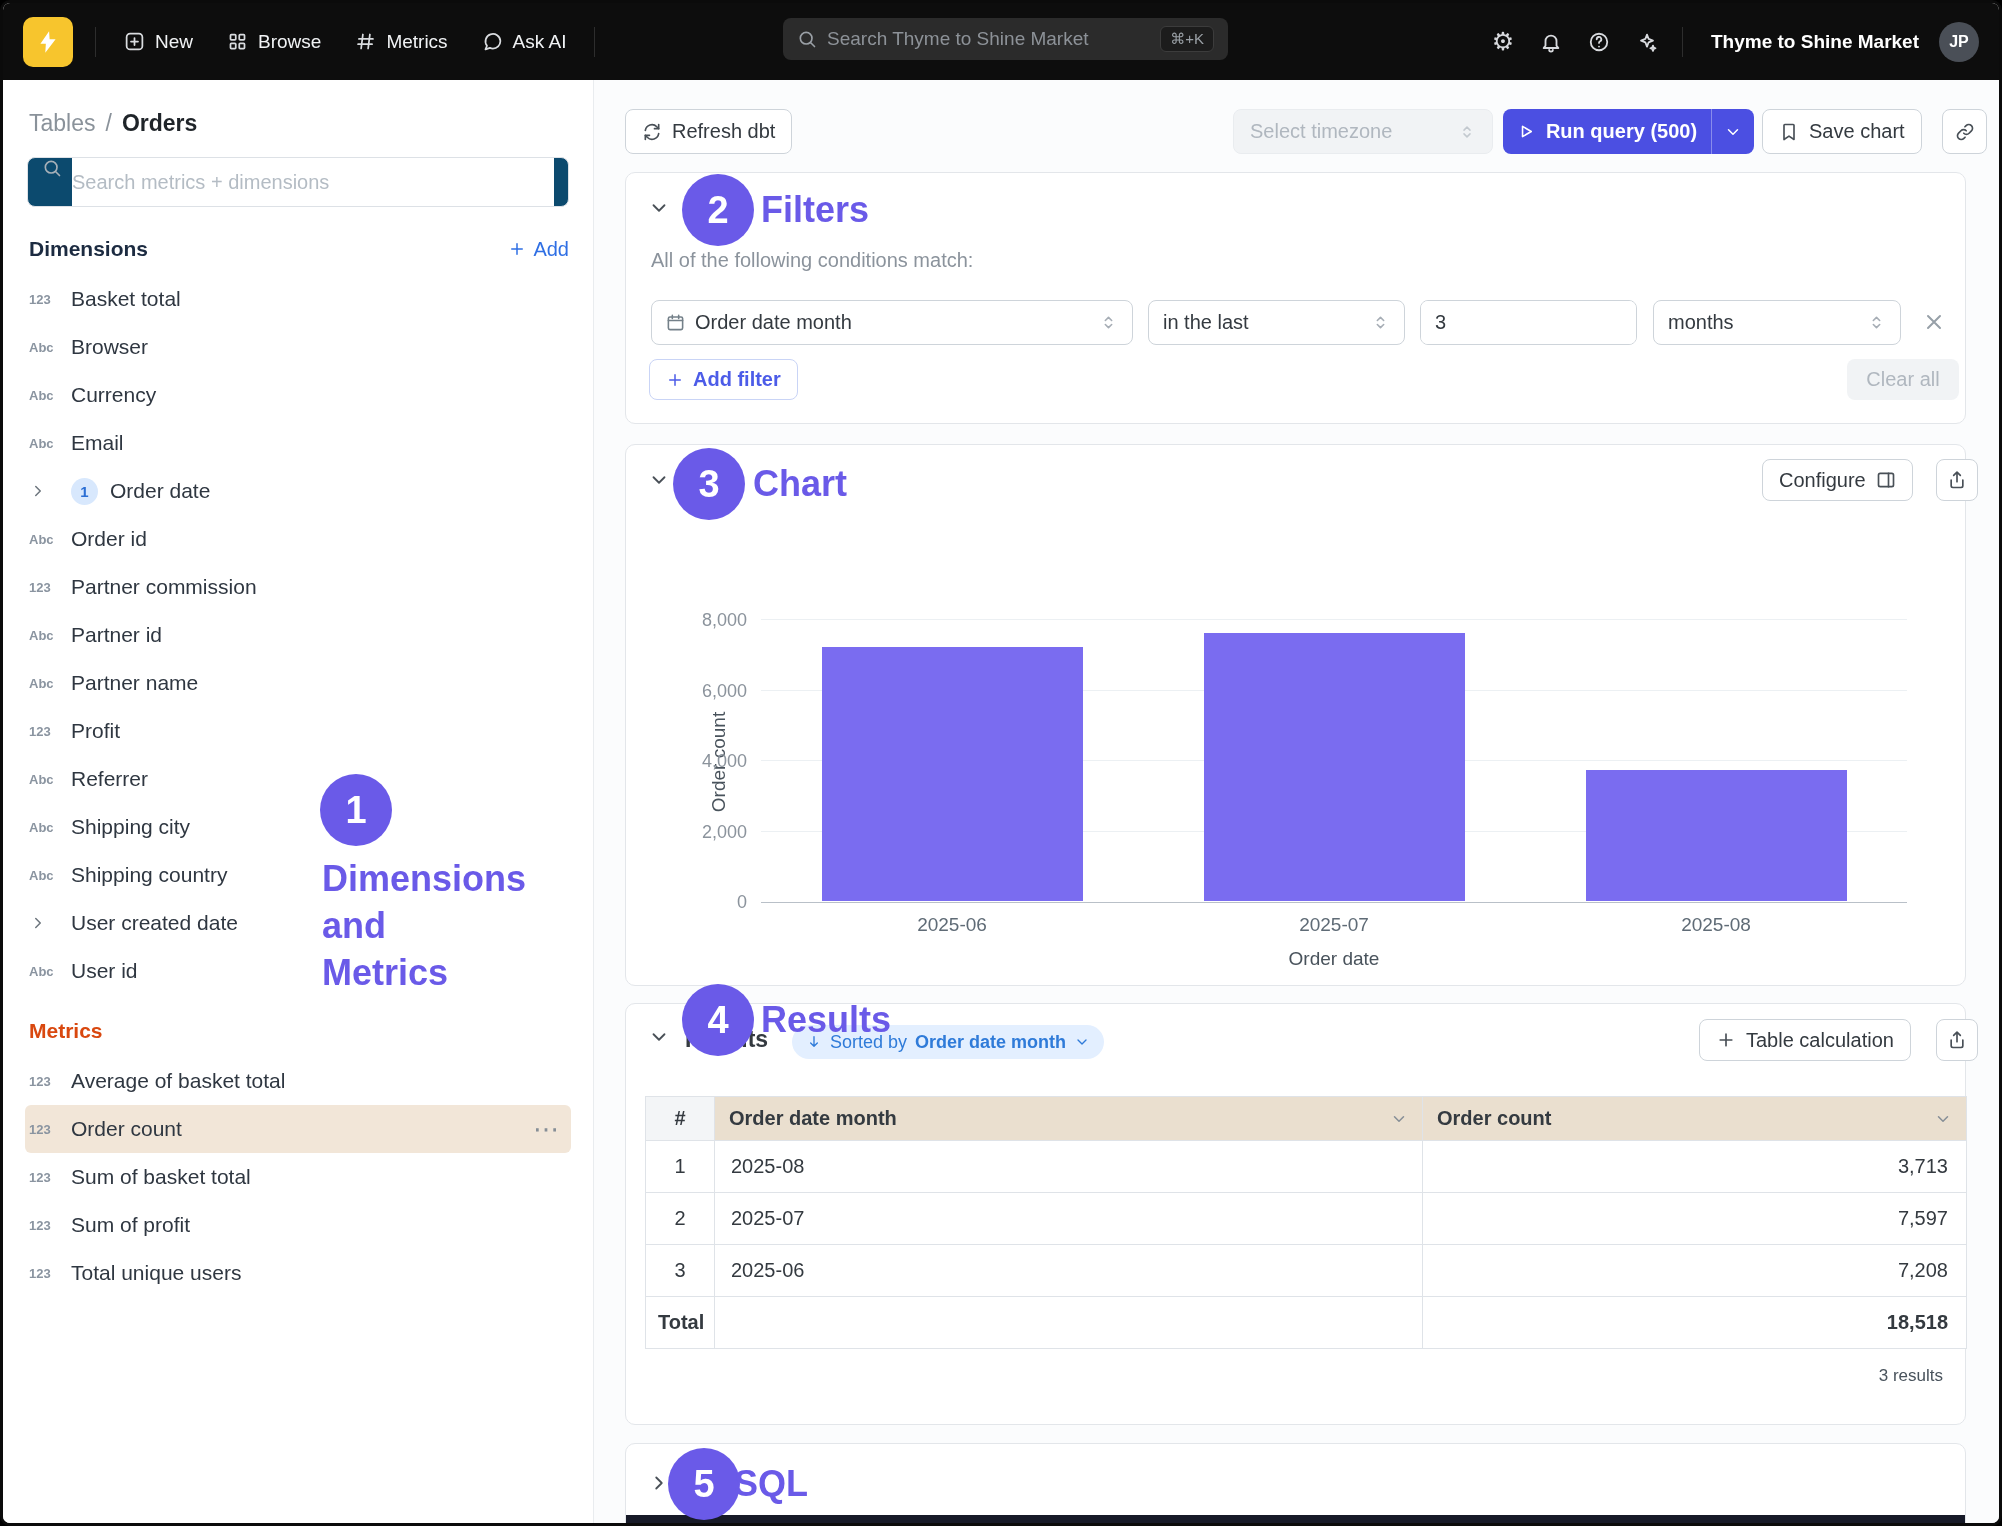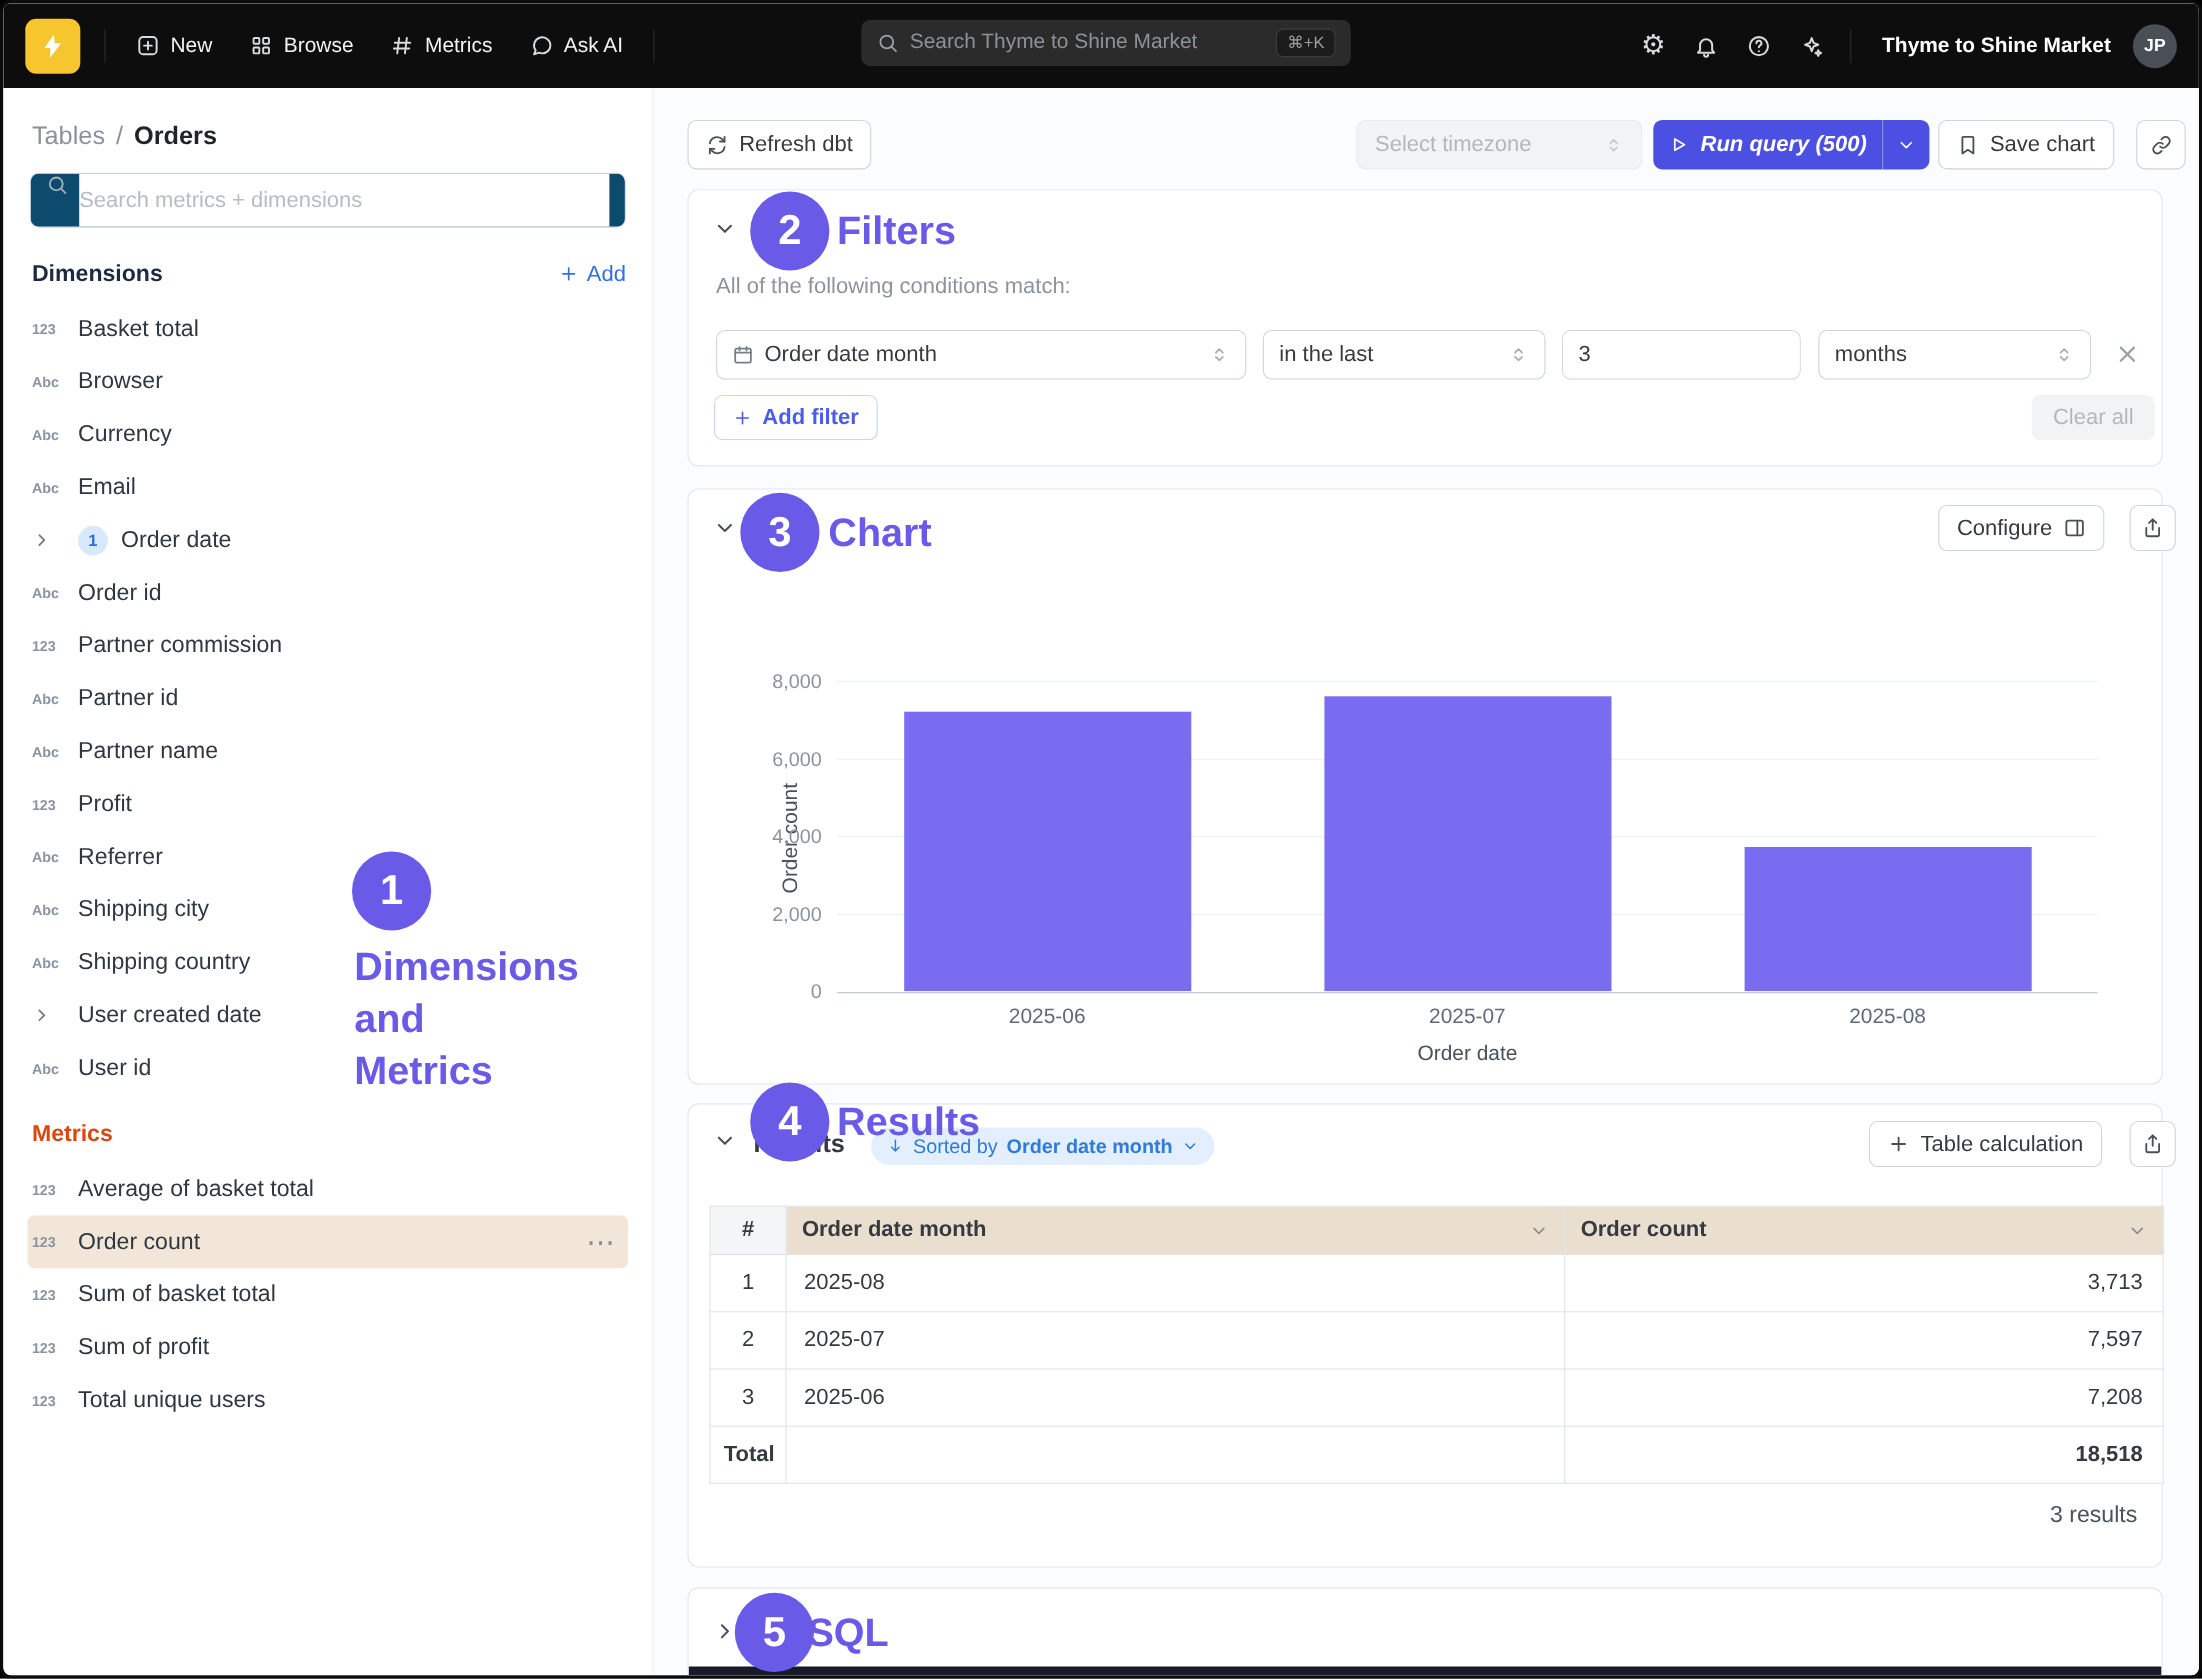--- a/index.html
+++ b/index.html
@@ -71,21 +71,21 @@
 
   .btn { position:absolute; display:flex; align-items:center; gap:10px; font-size:20px; font-weight:500;
          color:#343a40; background:#fff; border:1px solid #ced4da; border-radius:8px; height:45px;
          padding:0 16px; cursor:pointer; white-space:nowrap; }
   .btn svg.ic { width:20px; height:20px; color:#495057; }
   #timezone { left:639px; top:29px; width:260px; background:#f1f3f5; border-color:#e9ecef; color:#b0b7bf;
               justify-content:space-between; }
   #timezone svg.ic { color:#c3c9cf; width:18px; height:18px; }
   #refresh-btn { left:31px; top:29px; }
   #run-query { left:909px; top:29px; width:251px; height:45px; background:var(--run-button, #4b4fe2);
-               border:none; border-radius:8px; color:#fff; display:flex; padding:0; position:absolute; cursor:pointer;font-style:italic; }
+               border:none; border-radius:8px; color:#fff; display:flex; padding:0; position:absolute; cursor:pointer; }
   .rq-main { flex:1; display:flex; align-items:center; justify-content:center; gap:10px; font-size:20px; font-weight:600; }
   .rq-main svg.ic { width:19px; height:19px; color:#fff; }
   .rq-div { width:1px; background:rgba(255,255,255,.35); }
   .rq-caret { width:42px; display:flex; align-items:center; justify-content:center; }
   .rq-caret svg.ic { width:18px; height:18px; color:#fff; }
   #save-chart { left:1168px; top:29px; }
   #link-btn { left:1348px; top:29px; width:45px; justify-content:center; padding:0; }
 
   .collapse-chev { position:absolute; left:22px; top:24px; color:#495057; cursor:pointer; }
   .collapse-chev svg.ic { width:22px; height:22px; }
@@ -149,21 +149,21 @@
   .rtable th { height:44px; font-weight:700; color:#343a40; }
   .th-index { background:#f3f5f7; text-align:center; }
   .th-data { background:var(--header-beige, #eadfcf); }
   .th-flex { display:flex; align-items:center; justify-content:space-between; padding:0 14px; }
   .th-flex svg.ic { width:18px; height:18px; color:#868e96; }
   .rtable td { height:52px; color:#343a40; background:#fff; }
   .td-index { text-align:center; color:#5b6570; }
   .td-month { padding:0 16px; }
   .td-count { padding:0 18px; text-align:right; }
   .total-row td { font-weight:700; }
-  .results-count { position:absolute; right:22px; top:362px; font-size:21px; color:#49535c; }
+  .results-count { position:absolute; right:22px; top:362px; font-size:17px; color:#49535c; }
 
   
   #sql-card { left:31px; top:1363px; width:1341px; height:86px; border-radius:10px 10px 0 0; overflow:hidden; }
   .sql-darkbar { position:absolute; bottom:0; left:0; right:0; height:13px; background:#171a28; }
 
   
   .ann-circle { position:absolute; width:72px; height:72px; border-radius:50%; background:var(--accent, #6a5ae8);
                 color:#fff; font-size:38px; font-weight:700; display:flex; align-items:center; justify-content:center;
                 z-index:40; }
   .ann-title { position:absolute; color:var(--accent, #6a5ae8); font-size:36px; font-weight:800;

